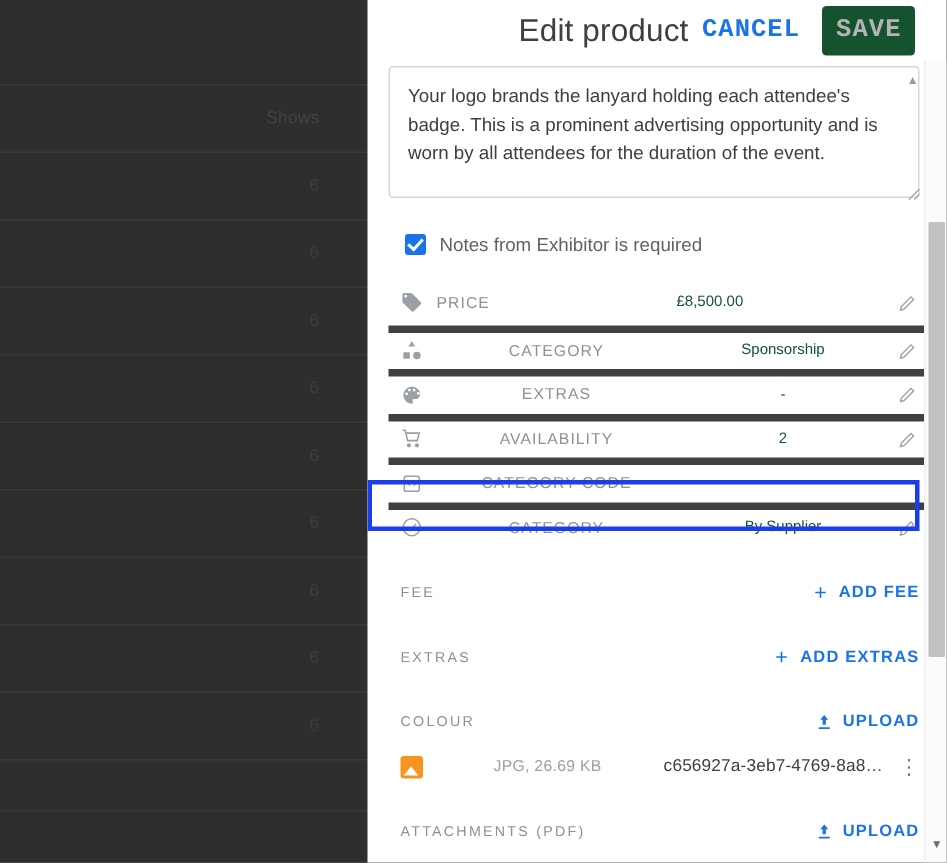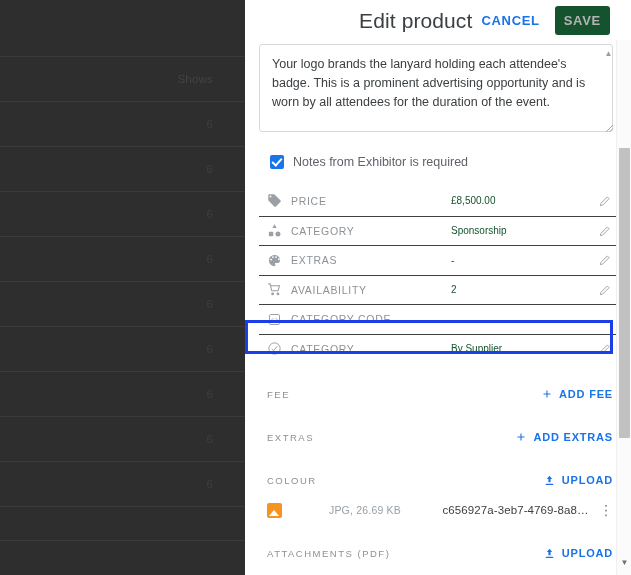--- a/index.html
+++ b/index.html
@@ -60,22 +60,22 @@
     font-weight: 400;
     letter-spacing: .1px;
     flex: 1;
     padding-top: 2px;
     text-align: right;
   }
   .hdr-actions { display: flex; align-items: center; gap: 6px; padding-right: 5px; }
   .btn-text {
     border: none;
     background: transparent;
-    font-family: Liberation Sans, sans-serif;
-    font-size: 13px;
+    font-family: Liberation Mono, monospace;
+    font-size: 17px;
     font-weight: 700;
     letter-spacing: .7px;
     color: #1a73e8;
     padding: 7px 9px;
     border-radius: 3px;
     cursor: pointer;
   }
   .btn-disabled {
     background: #14532d;
     color: #b4b4b4;
@@ -148,21 +148,21 @@
 
   
   .fields { margin-top: 14px; }
   .f-row {
     position: relative;
     display: flex;
     align-items: center;
     height: 29.5px;
     padding-left: 8px;
   }
-  .f-row + .f-row { border-top: 1px solid #404040; }
+  .f-row + .f-row { border-top: 5px solid #404040; text-align: center; }
   .f-icon {
     width: 24px; flex: none;
     display: flex; align-items: center; justify-content: flex-start;
     color: #9aa0a6;
   }
   .f-label {
     width: 160px;
     font-size: 10.5px;
     color: #8c9196;
     letter-spacing: .7px;

